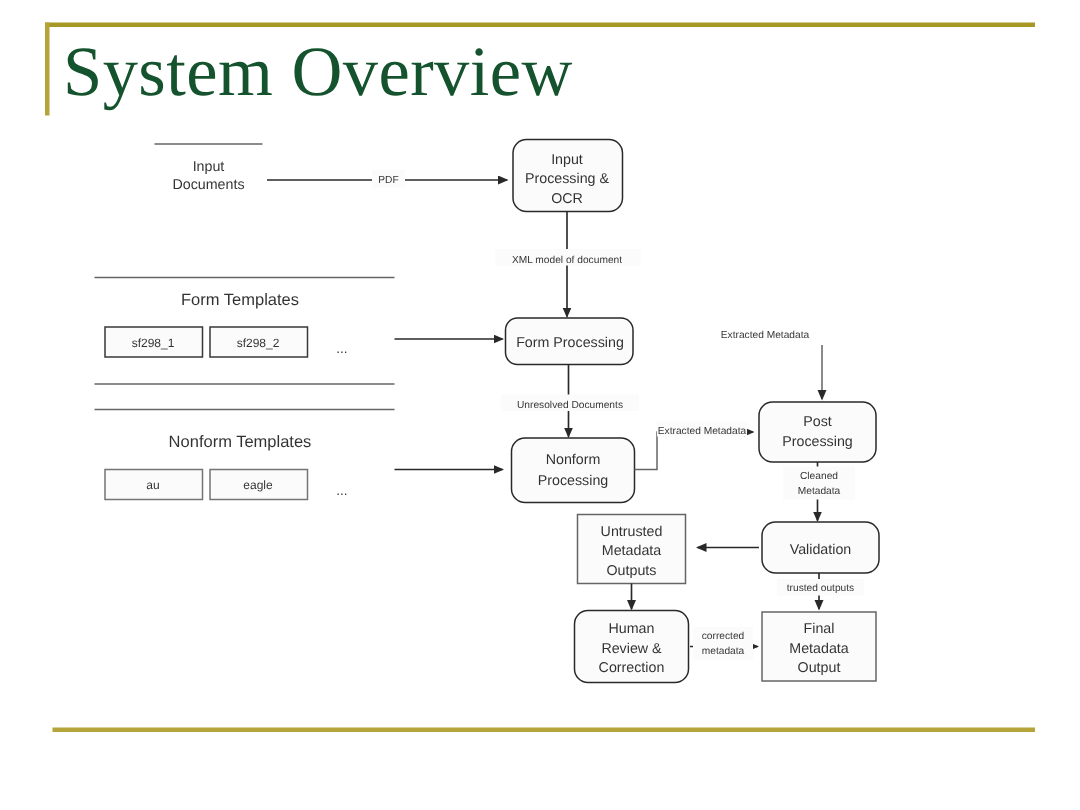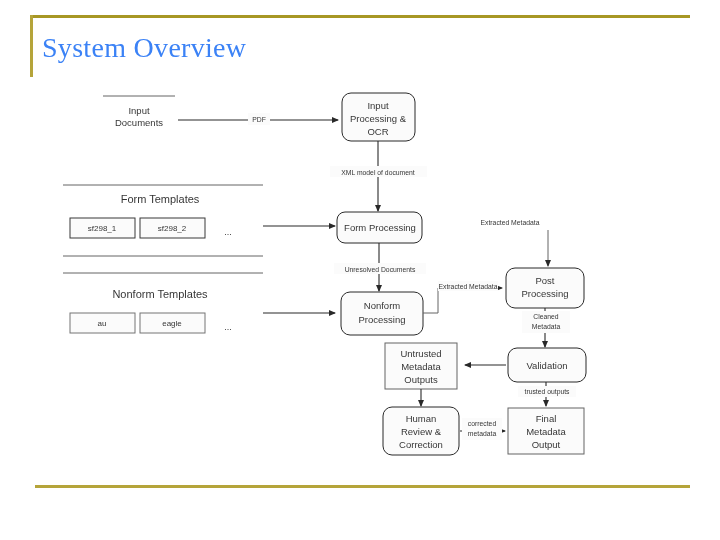--- a/index.html
+++ b/index.html
@@ -11,21 +11,21 @@
 
   
   .rule-top{position:absolute;left:30px;top:15px;width:660px;height:3px;background:#a79724;}
   .rule-left{position:absolute;left:30px;top:15px;width:3px;height:62px;background:#b5a43a;}
   .rule-bottom{position:absolute;left:35px;top:485px;width:655px;height:3px;background:#b5a43a;}
 
   
   .title{
     position:absolute;left:42px;top:24px;
     font-family:"Liberation Serif",serif;
-    font-size:28px;line-height:48px;color:#3b82f6;letter-spacing:0.3px;
+    font-size:47px;line-height:48px;color:#14532d;letter-spacing:0.3px;
     white-space:nowrap;
   }
 
   
   #diagram{position:absolute;left:0;top:0;width:720px;height:540px;}
   #diagram svg{display:block;}
 
   .dtext{
     font-family:"Liberation Sans",sans-serif;
     fill:#1a1a1a;

